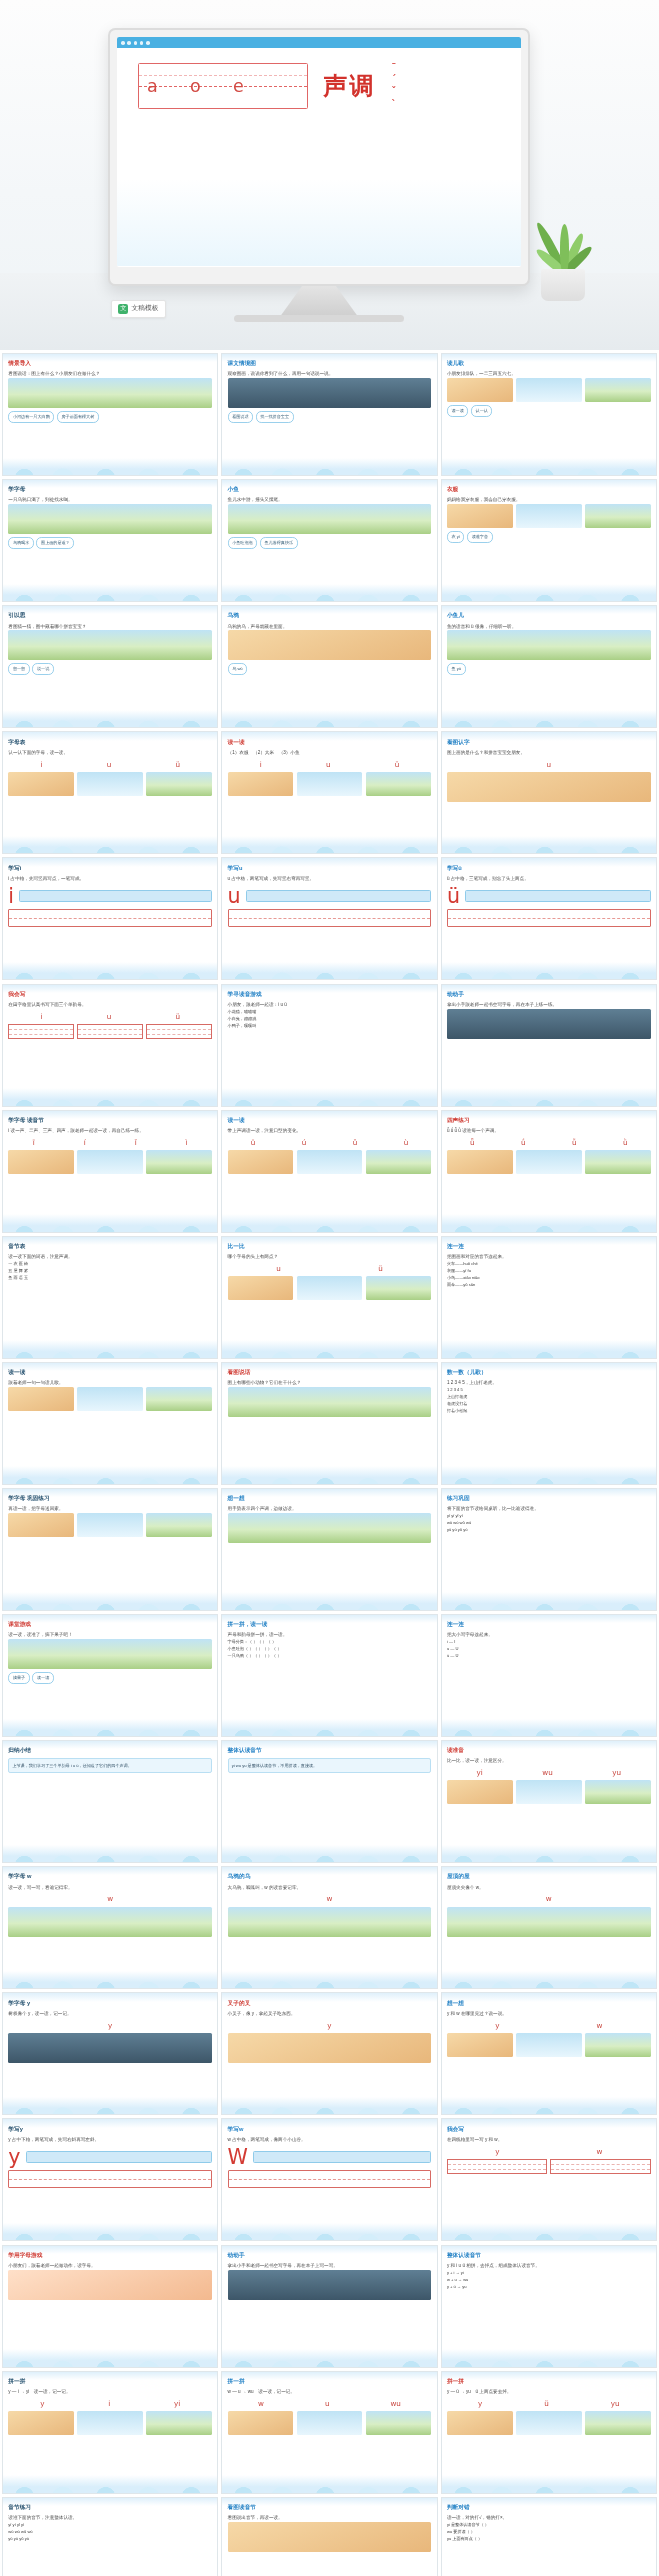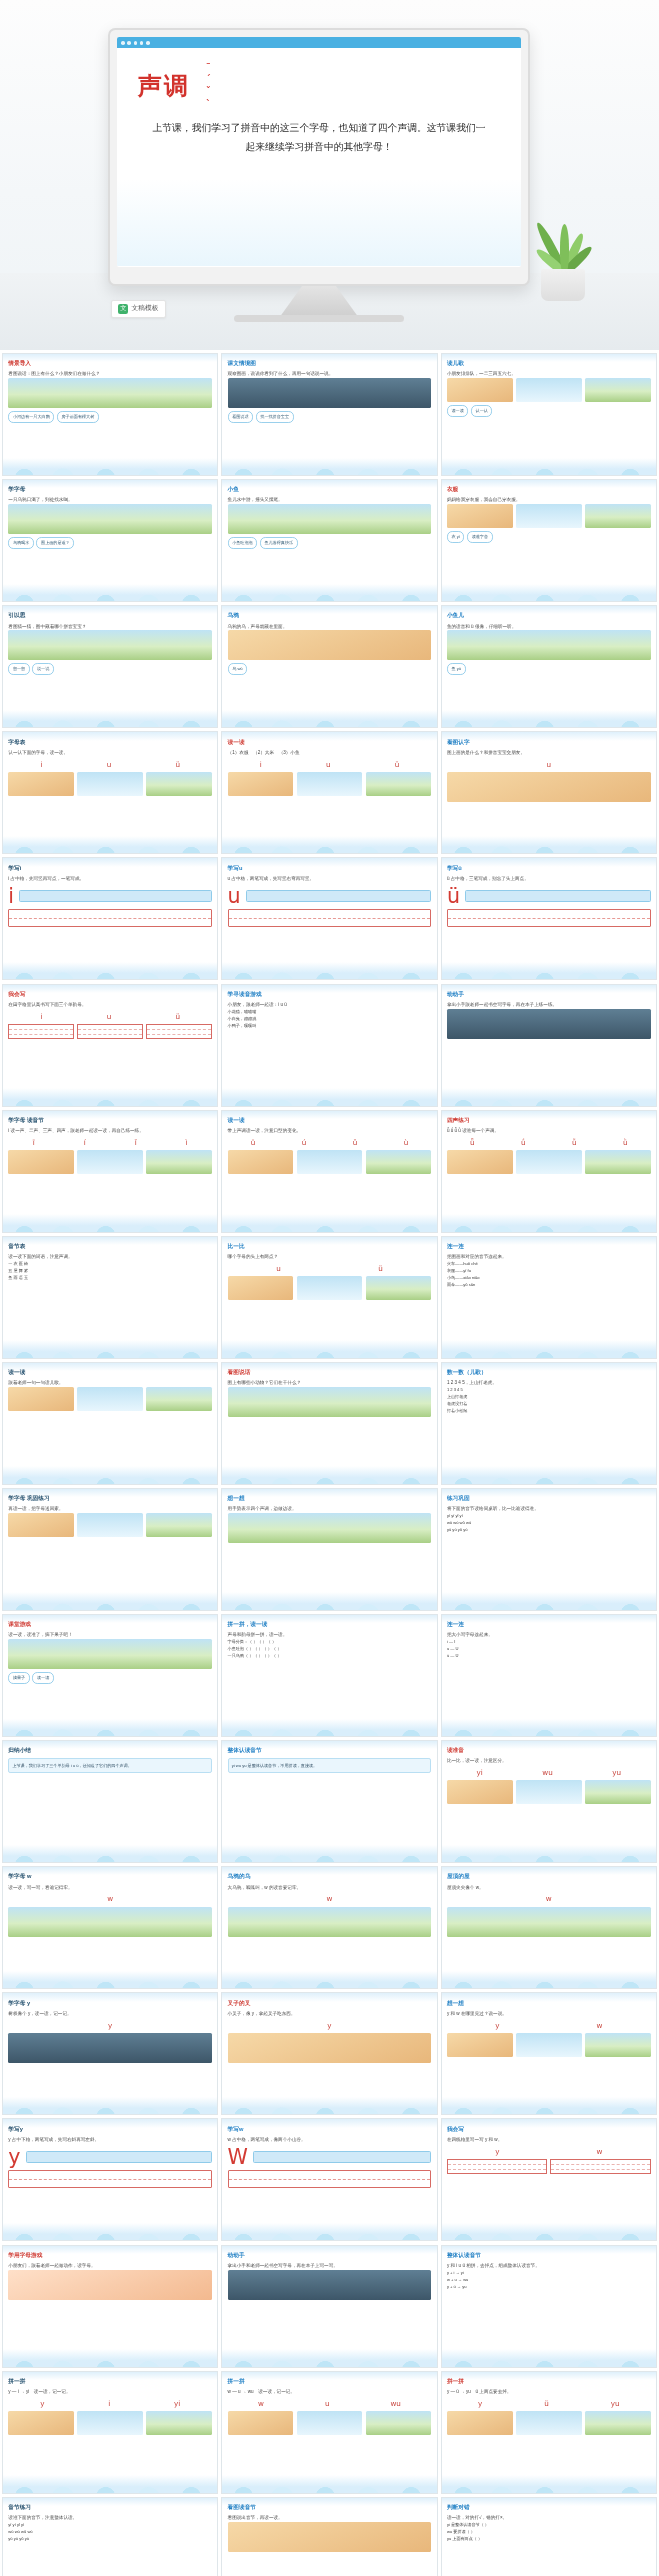--- a/index.html
+++ b/index.html
@@ -292,29 +292,31 @@
       <div class="screen">
         <div class="screen-topbar">
           <span class="dot"></span>
           <span class="dot"></span>
           <span class="dot"></span>
           <span class="dot"></span>
           <span class="dot"></span>
         </div>
         <div class="screen-body">
           <div class="title-row">
+            <div class="four-line-box">
+              <span class="pinyin-letters">a o e</span>
+            </div>
             <div class="lesson-title">声调</div>
             <div class="tone-marks">
               <span>ˉ</span>
               <span>ˊ</span>
               <span>ˇ</span>
               <span>ˋ</span>
             </div>
           </div>
-          <div class="hero-paragraph">上节课，我们学习了拼音中的这三个字母，也知道了四个声调。这节课我们一起来继续学习拼音中的其他字母！</div>
         </div>
       </div>
     </div>
     <div class="monitor-stand"></div>
     <div class="monitor-base"></div>
   </div>
 
   <div class="desk-pot">
     <div class="leaf l2"></div>
     <div class="leaf l3"></div>

